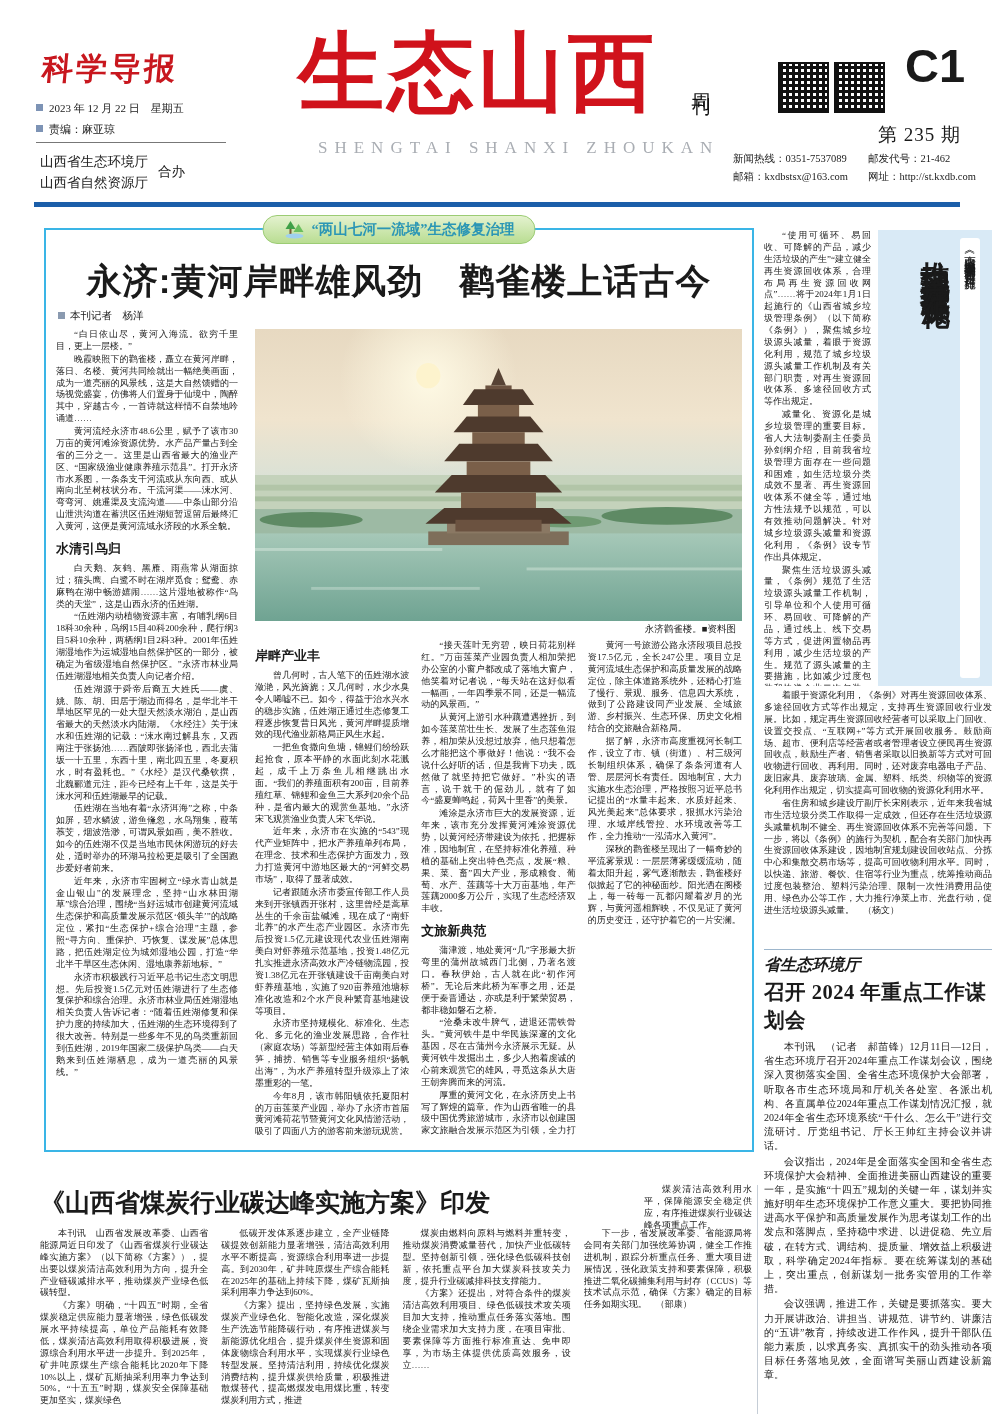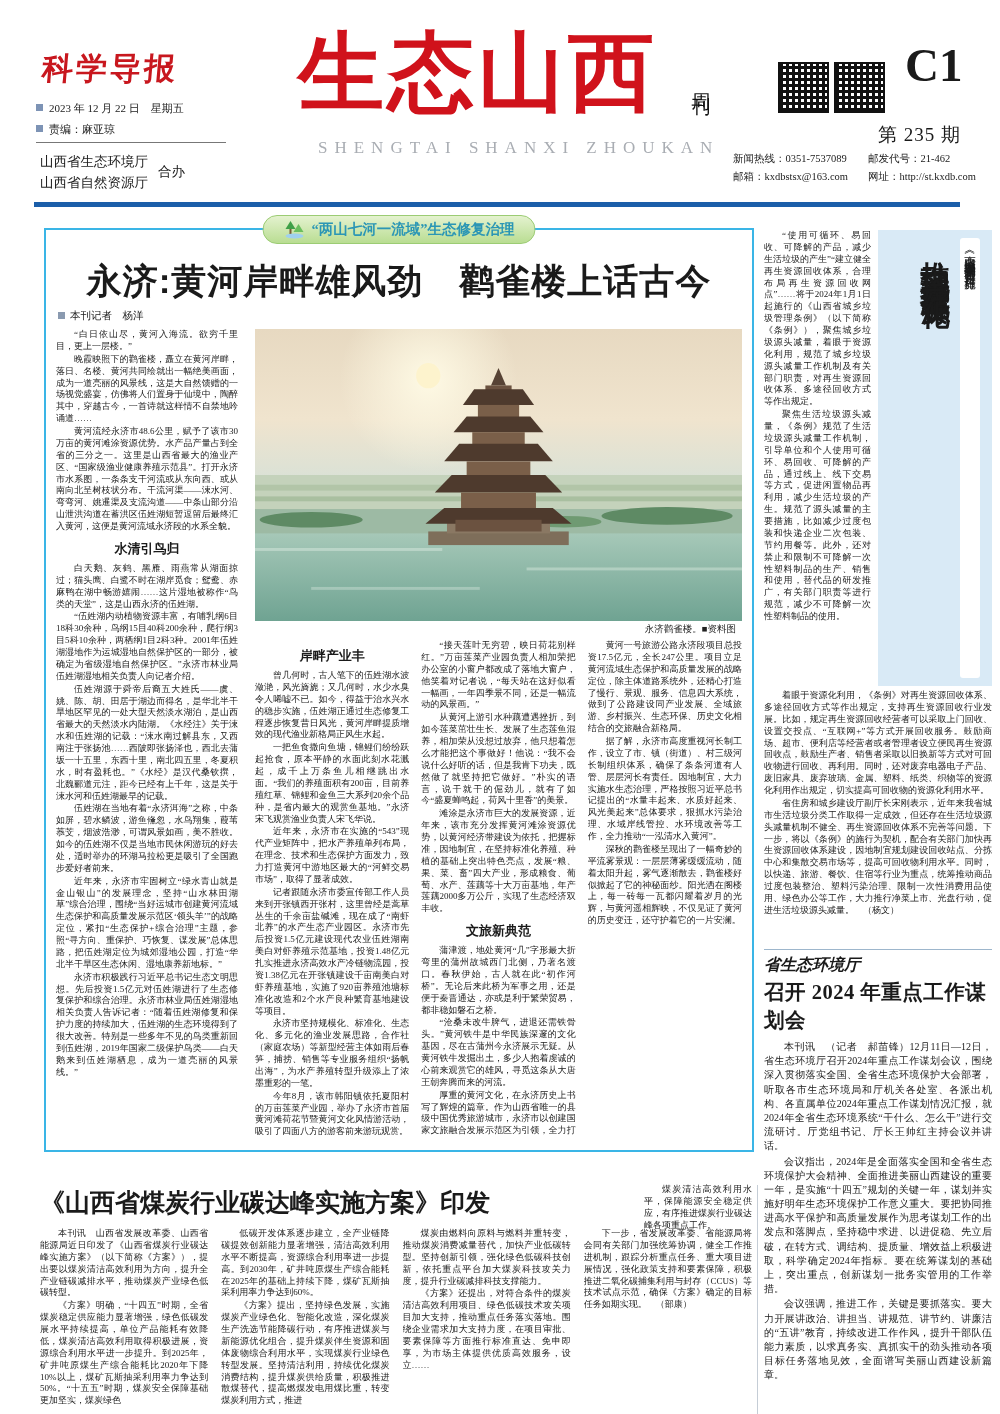--- a/index.html
+++ b/index.html
@@ -13,42 +13,42 @@
   .hmeta .sq{display:inline-block;width:7px;height:7px;background:#7d93b5;margin-right:6px;vertical-align:1px;}
   .hmeta-rule{position:absolute;left:36px;top:142px;width:190px;height:1px;background:#777;}
   .organizers{position:absolute;left:40px;top:152px;font-size:13.5px;line-height:1.55;display:flex;align-items:center;gap:10px;text-align:center;}
   .bigtitle{position:absolute;left:298px;top:30px;font-size:86px;font-weight:900;color:#d0121b;
         letter-spacing:4px;line-height:1;}
   .weekly{position:absolute;left:688px;top:78px;writing-mode:vertical-rl;font-size:19px;color:#111;letter-spacing:4px;}
   .pinyin{position:absolute;left:318px;top:138px;font-size:17px;color:#a9adb3;letter-spacing:7px;}
   .qr{position:absolute;top:62px;width:47px;height:47px;border:2px solid #111;
       background-image:repeating-linear-gradient(0deg,#111 0 3px,transparent 3px 6px),
                        repeating-linear-gradient(90deg,#111 0 3px,#fff 3px 6px);}
-  .pageno{position:absolute;left:905px;top:38px;font-size:47px;font-weight:900;font-family:Liberation Serif, serif;}
+  .pageno{position:absolute;left:905px;top:38px;font-size:47px;font-weight:900;font-family:Liberation Sans, sans-serif;}
   .issue{position:absolute;left:878px;top:122px;font-size:19px;letter-spacing:1px;}
   .contacts{position:absolute;left:733px;top:150px;width:262px;font-size:10.5px;line-height:1.75;display:grid;grid-template-columns:135px 127px;}
   #bluerule{position:absolute;left:34px;top:202px;width:926px;height:5px;background:#1b5ea9;}
   
   #lead{position:absolute;left:44px;top:228px;width:710px;height:924px;border:2.5px solid #3ab5e6;box-sizing:border-box;}
   .badge{position:absolute;left:50%;top:-15px;transform:translateX(-50%);background:linear-gradient(#e4f2cf,#b9dd92);
          border:1px solid #9ccc74;border-radius:15px;padding:3px 20px 4px;font-size:14.5px;font-weight:bold;
          color:#2b96b5;white-space:nowrap;display:flex;align-items:center;gap:6px;}
   .lead-head{ text-align:center;font-family:"Liberation Sans","DejaVu Sans",sans-serif;
          font-weight:900;font-size:35px;letter-spacing:1px;margin:28px 8px 4px;}
   .lead-byline{font-size:10.5px;margin:2px 0 6px 12px;color:#222;}
   .lead-byline .sq{display:inline-block;width:7px;height:7px;background:#8a9ab0;margin-right:5px;}
   .lead-body{display:flex;gap:17px;padding:0 10px;height:806px;}
   .lcol1{width:182px;flex:none;overflow:hidden;height:806px;}
   .lead-right{flex:1;display:flex;flex-direction:column;}
   .photo{width:100%;height:292px;display:block;}
   .caption{font-size:9.5px;text-align:right;padding:2px 6px 4px 0;color:#222;}
   .lcols{display:flex;gap:12px;flex:1;overflow:hidden;}
   .lcol{flex:1;overflow:hidden;}
   .para{font-size:9px;line-height:1.32;text-align:justify;text-indent:2em;margin:0 0 1px;}
-  .subhead{font-family:"Liberation Sans",sans-serif;font-weight:bold;font-size:13px;text-align:center;margin:7px 0 5px;}
+  .subhead{font-family:"Liberation Sans",sans-serif;font-weight:bold;font-size:13px;text-align:left;margin:7px 0 5px;}
   
   #rightcol{position:absolute;left:764px;top:230px;width:228px;height:1184px;}
   .waste-top{display:flex;gap:7px;height:456px;}
   .waste-narrow{width:107px;flex:none;overflow:hidden;}
   .panel{flex:1;background:#d9eaf6;writing-mode:vertical-rl;padding:6px 4px;box-sizing:border-box;overflow:hidden;}
   .vsub{background:#ffffff;font-size:11.5px;line-height:1.25;padding:8px 3px;margin:2px 8px 2px 9px;border-radius:3px;letter-spacing:1px;}
   .vtitle{font-size:29px;font-weight:900;letter-spacing:3px;line-height:1.05;padding-top:2px;}
   .waste-wide{height:254px;overflow:hidden;margin-top:4px;}
   .env{border-top:1px solid #9db6cc;margin-top:5px;padding-top:5px;}
   .env-label{font-size:16px;font-weight:bold;font-style:italic;}
@@ -212,20 +212,21 @@
       </div>
     </div>
   </div>
 
   <div id="rightcol">
     <div class="waste">
       <div class="waste-top">
         <div class="waste-narrow">
           <div>
               <p class="para">“使用可循环、易回收、可降解的产品，减少生活垃圾的产生”“建立健全再生资源回收体系，合理布局再生资源回收网点”……将于2024年1月1日起施行的《山西省城乡垃圾管理条例》（以下简称《条例》），聚焦城乡垃圾源头减量，着眼于资源化利用，规范了城乡垃圾源头减量工作机制及有关部门职责，对再生资源回收体系、多途径回收方式等作出规定。</p>
+              <p class="para">减量化、资源化是城乡垃圾管理的重要目标。省人大法制委副主任委员孙剑纲介绍，目前我省垃圾管理方面存在一些问题和困难，如生活垃圾分类成效不显著、再生资源回收体系不健全等，通过地方性法规予以规范，可以有效推动问题解决。针对城乡垃圾源头减量和资源化利用，《条例》设专节作出具体规定。</p>
               <p class="para">聚焦生活垃圾源头减量，《条例》规范了生活垃圾源头减量工作机制，引导单位和个人使用可循环、易回收、可降解的产品，通过线上、线下交易等方式，促进闲置物品再利用，减少生活垃圾的产生。规范了源头减量的主要措施，比如减少过度包装和快递企业二次包装、节约用餐等。此外，还对禁止和限制不可降解一次性塑料制品的生产、销售和使用，替代品的研发推广，有关部门职责等进行规范，减少不可降解一次性塑料制品的使用。</p>
             </div>
         </div>
         <div class="panel">
           <div class="vsub">《山西省城乡垃圾管理条例》将于明年一月一日起施行</div>
           <div class="vtitle">推动实现城乡垃圾减量化资源化</div>
         </div>
       </div>
       <div class="waste-wide">
         <div>

